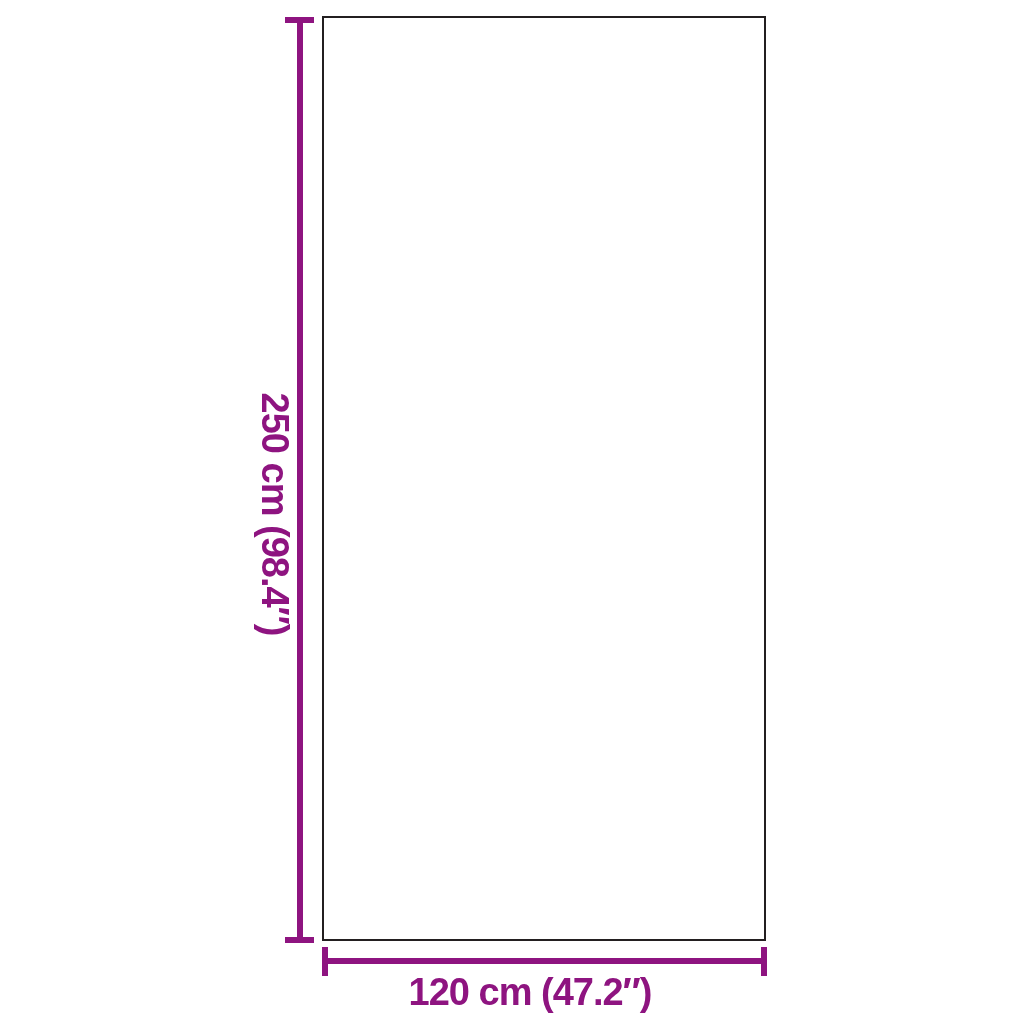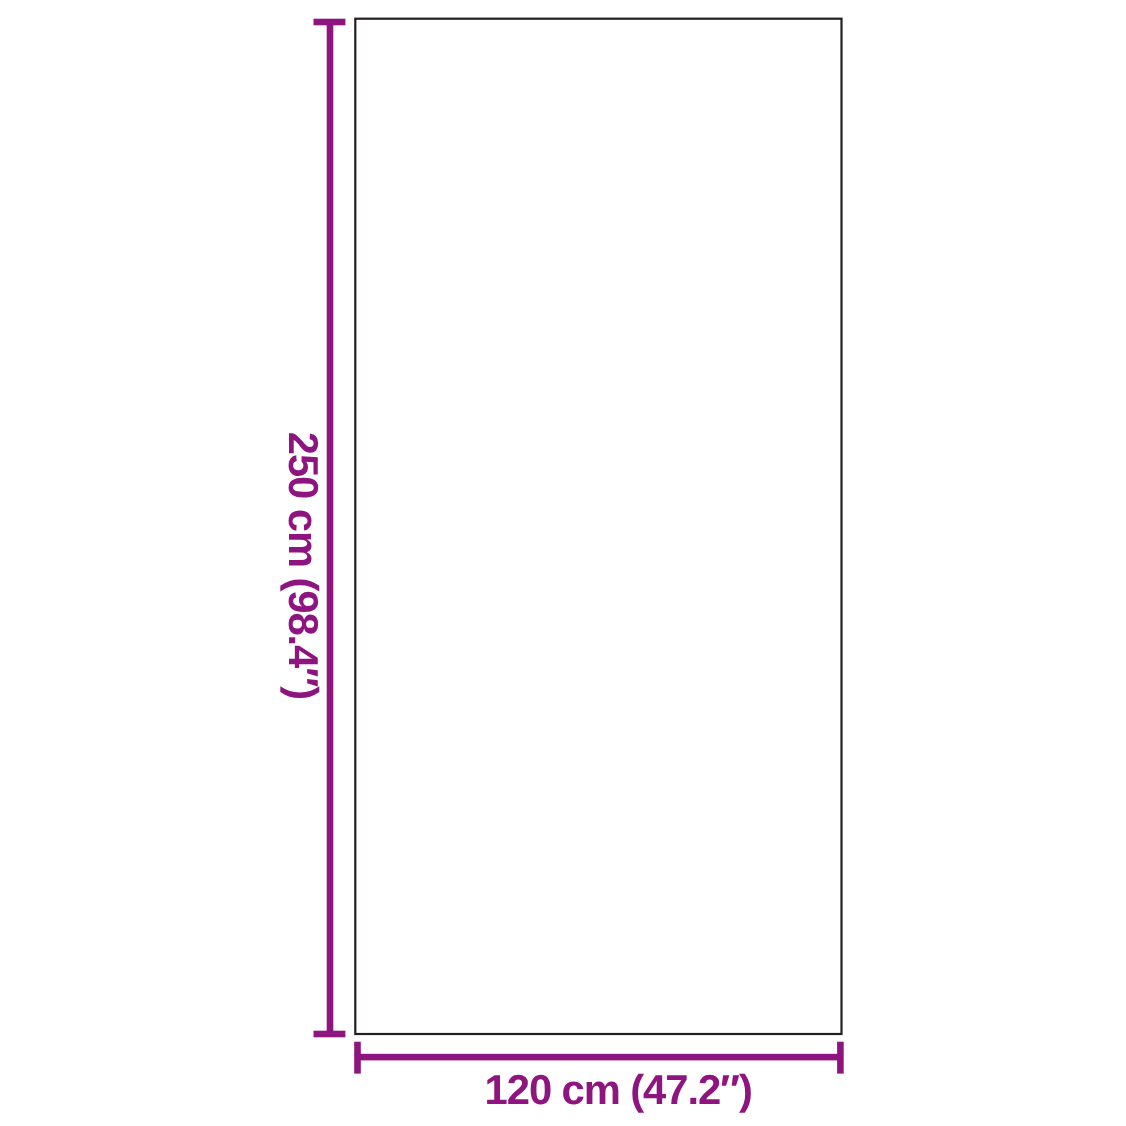--- a/index.html
+++ b/index.html
@@ -48,21 +48,20 @@
   }
   .v-label {
     left: 275px;
     top: 514px;
     transform: translate(-50%, -50%) rotate(90deg);
   }
   .h-label {
     left: 530px;
     top: 992px;
     transform: translate(-50%, -50%);
-    margin-left: 32px;
   }
 </style>
 </head>
 <body>
 
 <div class="canvas">
 
   <div class="product-rect"></div>
 
   <div class="dim vline"></div>

